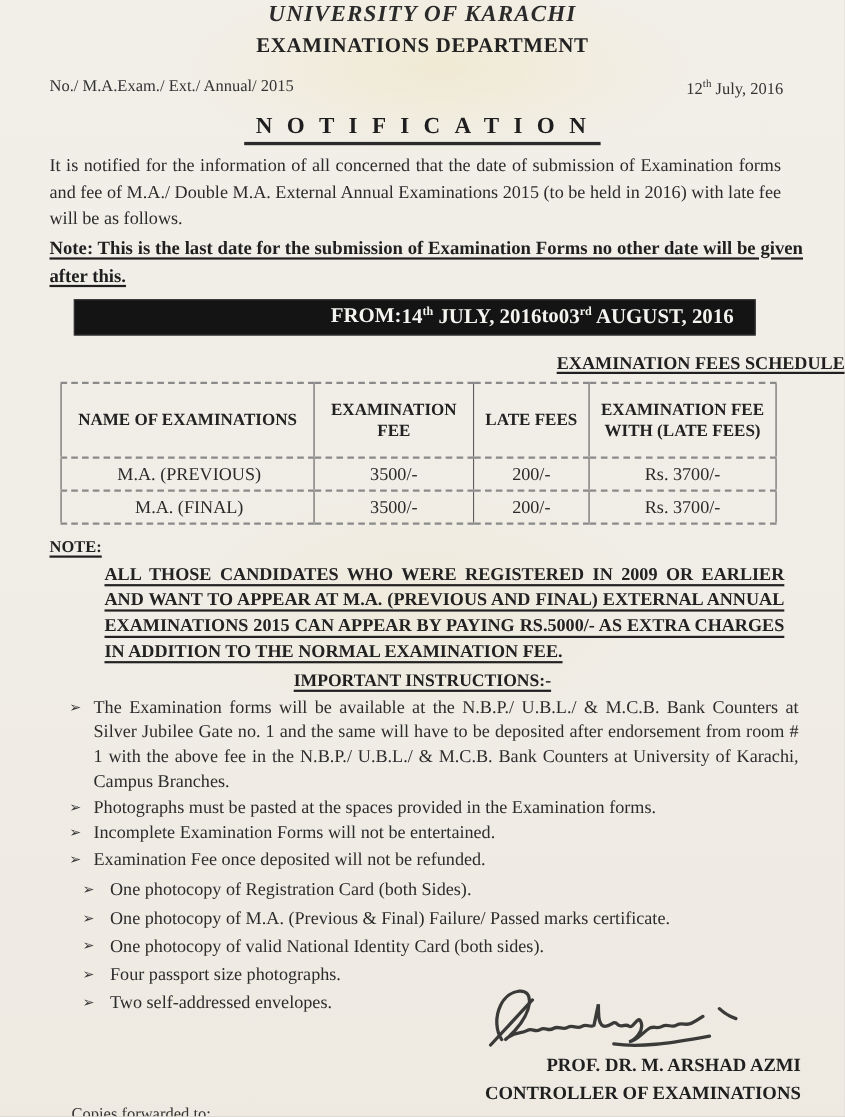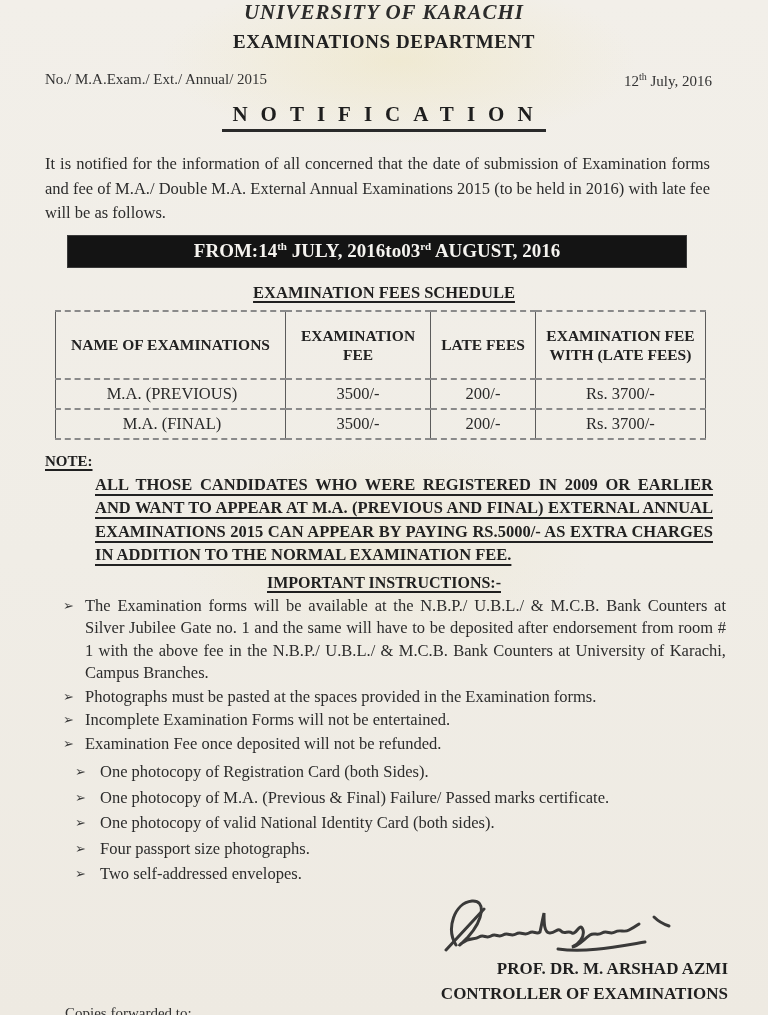--- a/index.html
+++ b/index.html
@@ -33,39 +33,39 @@
   .ref-date sup { font-size:10px; }
   .notification-wrap { margin-top:12px; text-align:center; }
   .notification {
     display:inline-block;
     font-size:21px; font-weight:bold; letter-spacing:13px;
     padding:0 0 2px 10px;
     border-bottom:3.5px solid #2a2a2a;
     color:#1e1e1e;
   }
   .intro {
-    margin-top:20px; padding:0 58px 0 45px;
+    margin-top:6px; padding:0 58px 0 45px;
     font-size:16.5px; line-height:24.5px; text-align:justify; color:#2c2c2c;
   }
   .note-line {
     margin-top:1px; padding:0 38px 0 45px;
     font-size:17px; font-weight:bold; line-height:25px;
     text-decoration:underline; text-decoration-thickness:1.6px; text-underline-offset:3px;
     text-align:justify; color:#1f1f1f;
   }
   .from-bar {
     margin:9px 0 0 67px; width:620px; height:33px;
     background:#141414; color:#f5f3ef;
-    display:flex; align-items:center; justify-content:center;
+    display:flex; align-items:center; justify-content:flex-end;
     padding:0 20px;
     font-size:19px; font-weight:bold;
     box-shadow:0 0 0 1px #3a3a3a inset;
   }
   .from-bar sup { font-size:11px; }
-  .table-title-wrap { margin-top:15px; text-align:center; }
+  .table-title-wrap { margin-top:15px; text-align:right; }
   .table-title {
     display:inline-block; font-size:16.5px; font-weight:bold;
     text-decoration:underline; text-decoration-thickness:1.8px; text-underline-offset:3px;
     color:#1f1f1f;
   }
   table.fees {
     margin:7px 0 0 55px; width:650px;
     border-collapse:collapse; table-layout:fixed;
   }
   table.fees col.c1 { width:230px; }
@@ -149,20 +149,21 @@
   <div class="ref-row">
     <span>No./ M.A.Exam./ Ext./ Annual/ 2015</span>
     <span class="ref-date"><span>12</span><sup>th</sup><span> July, 2016</span></span>
   </div>
 
   <div class="notification-wrap">
     <span class="notification">NOTIFICATION</span>
   </div>
 
   <p class="intro">It is notified for the information of all concerned that the date of submission of Examination forms and fee of M.A./ Double M.A. External Annual Examinations 2015 (to be held in 2016) with late fee will be as follows.</p>
+  <p class="note-line">Note: This is the last date for the submission of Examination Forms no other date will be given after this.</p>
 
   <div class="from-bar">
     <span>FROM:</span>
     <span><span>14</span><sup>th</sup><span> JULY, 2016</span></span>
     <span>to</span>
     <span><span>03</span><sup>rd</sup><span> AUGUST, 2016</span></span>
   </div>
 
   <div class="table-title-wrap">
     <span class="table-title">EXAMINATION FEES SCHEDULE</span>

